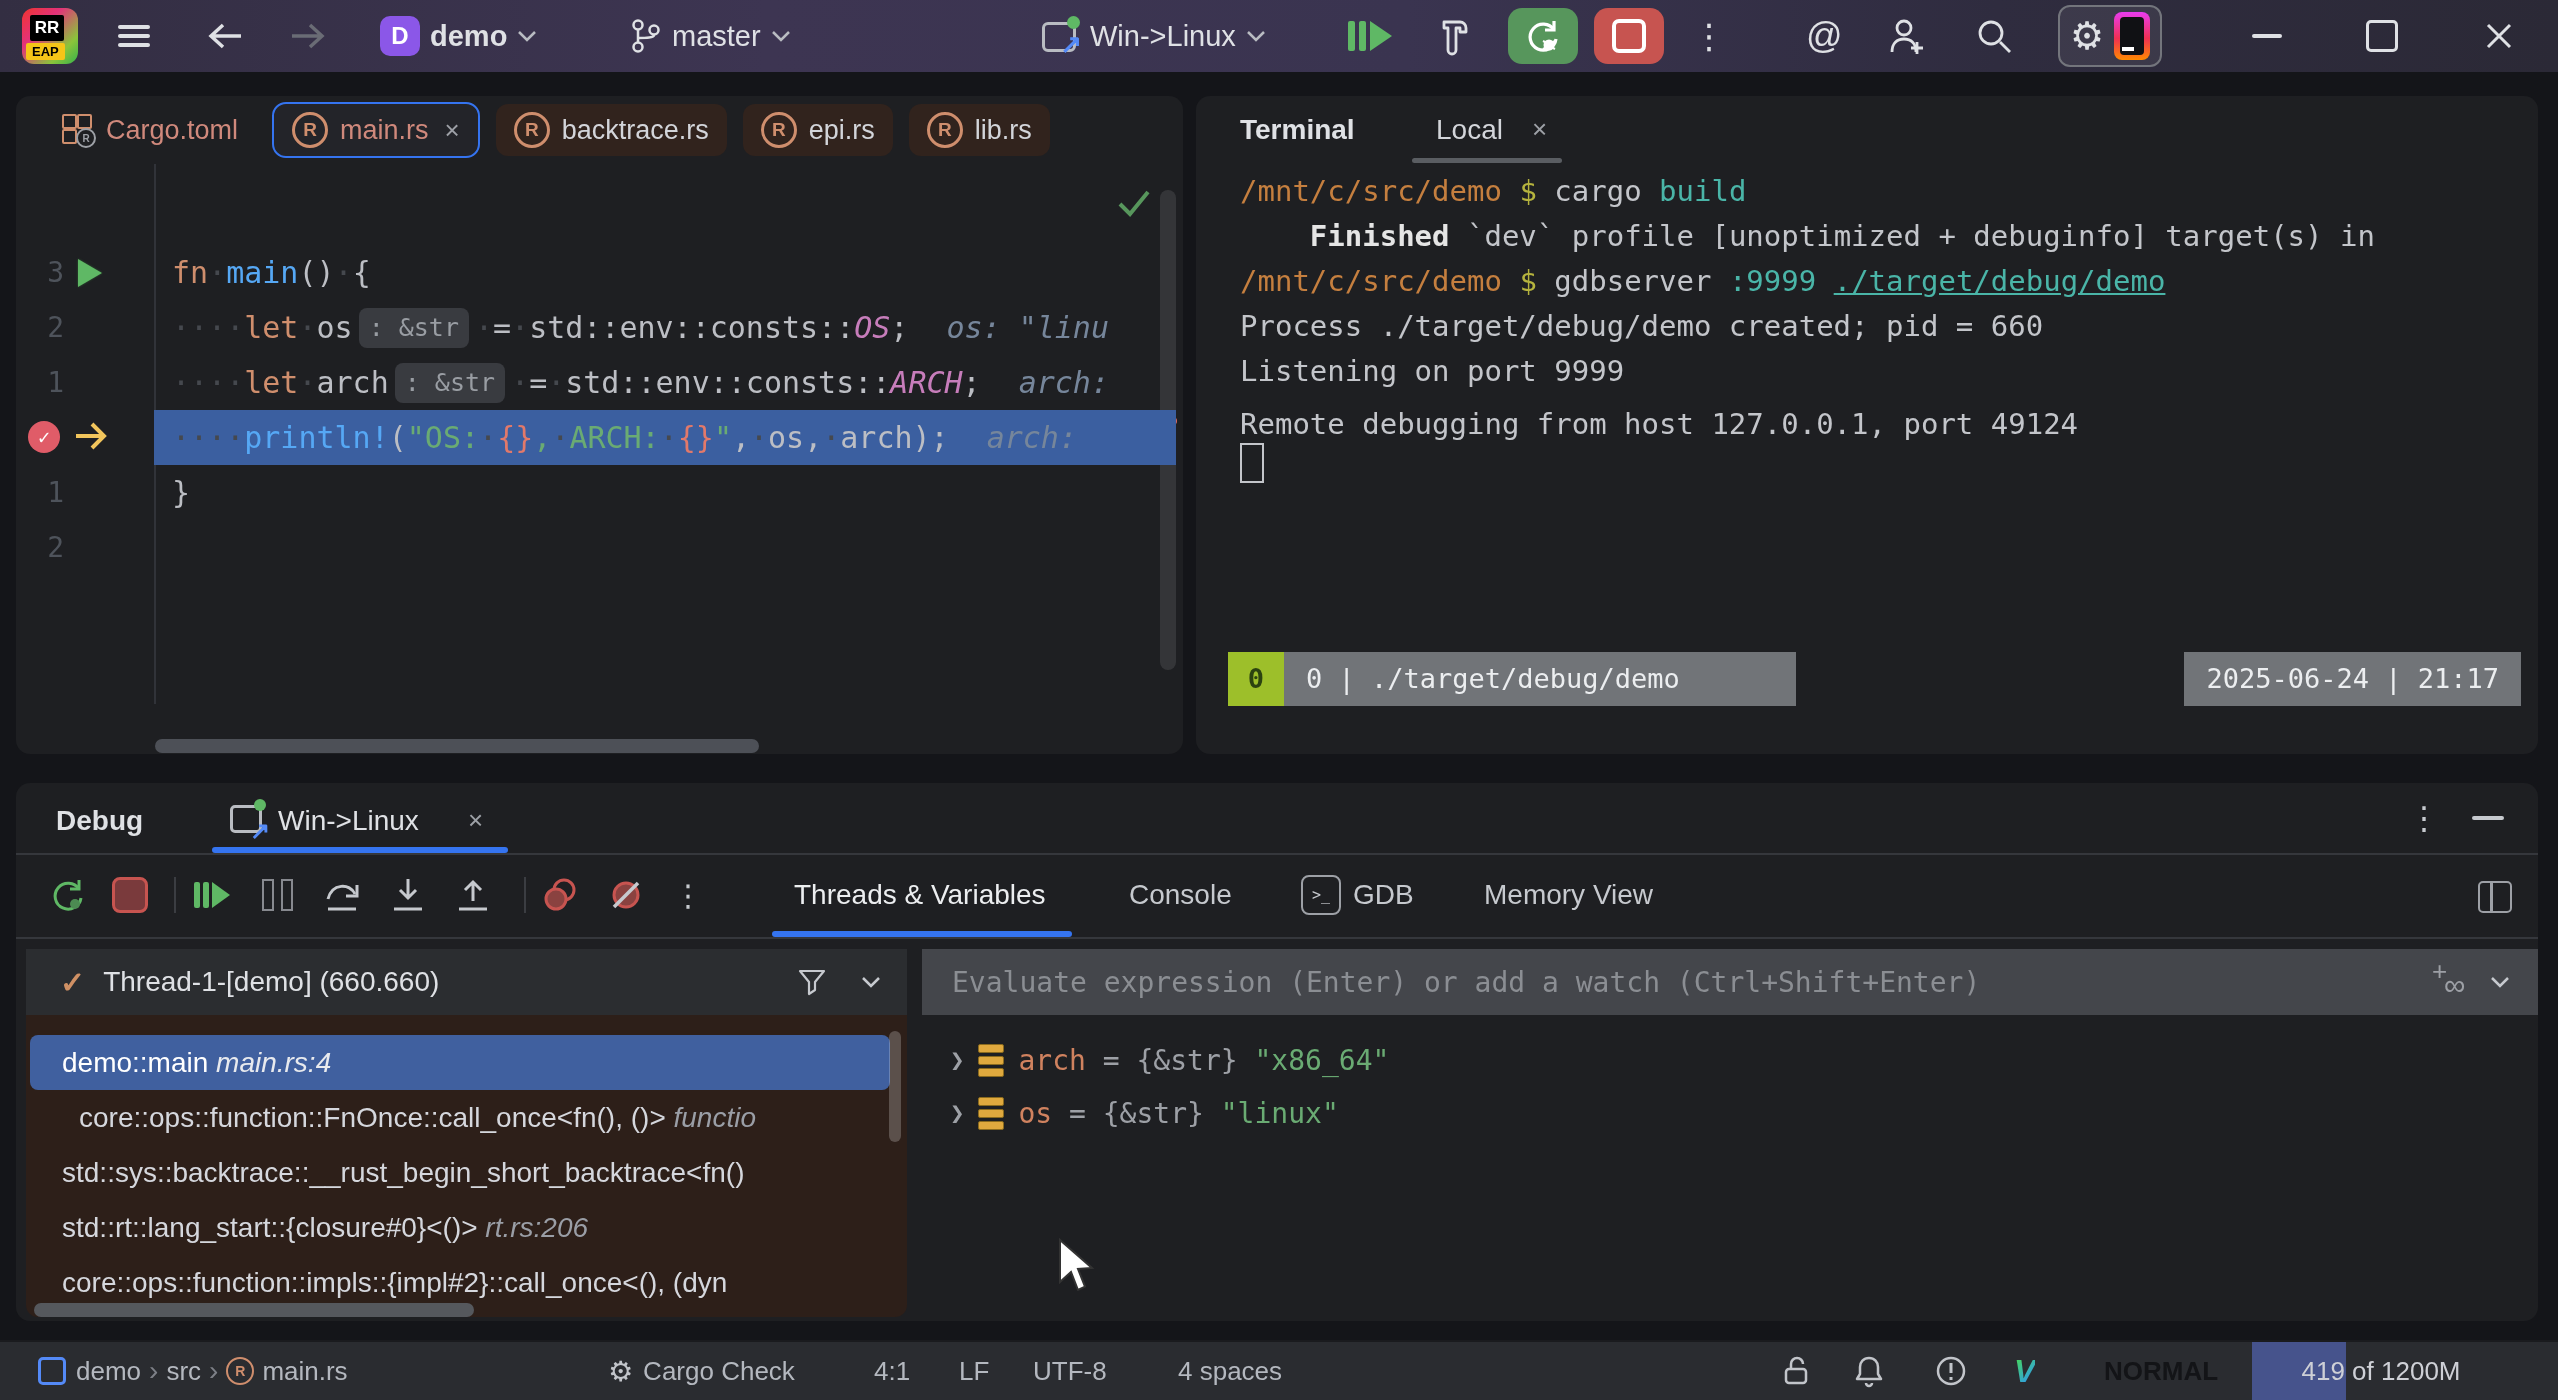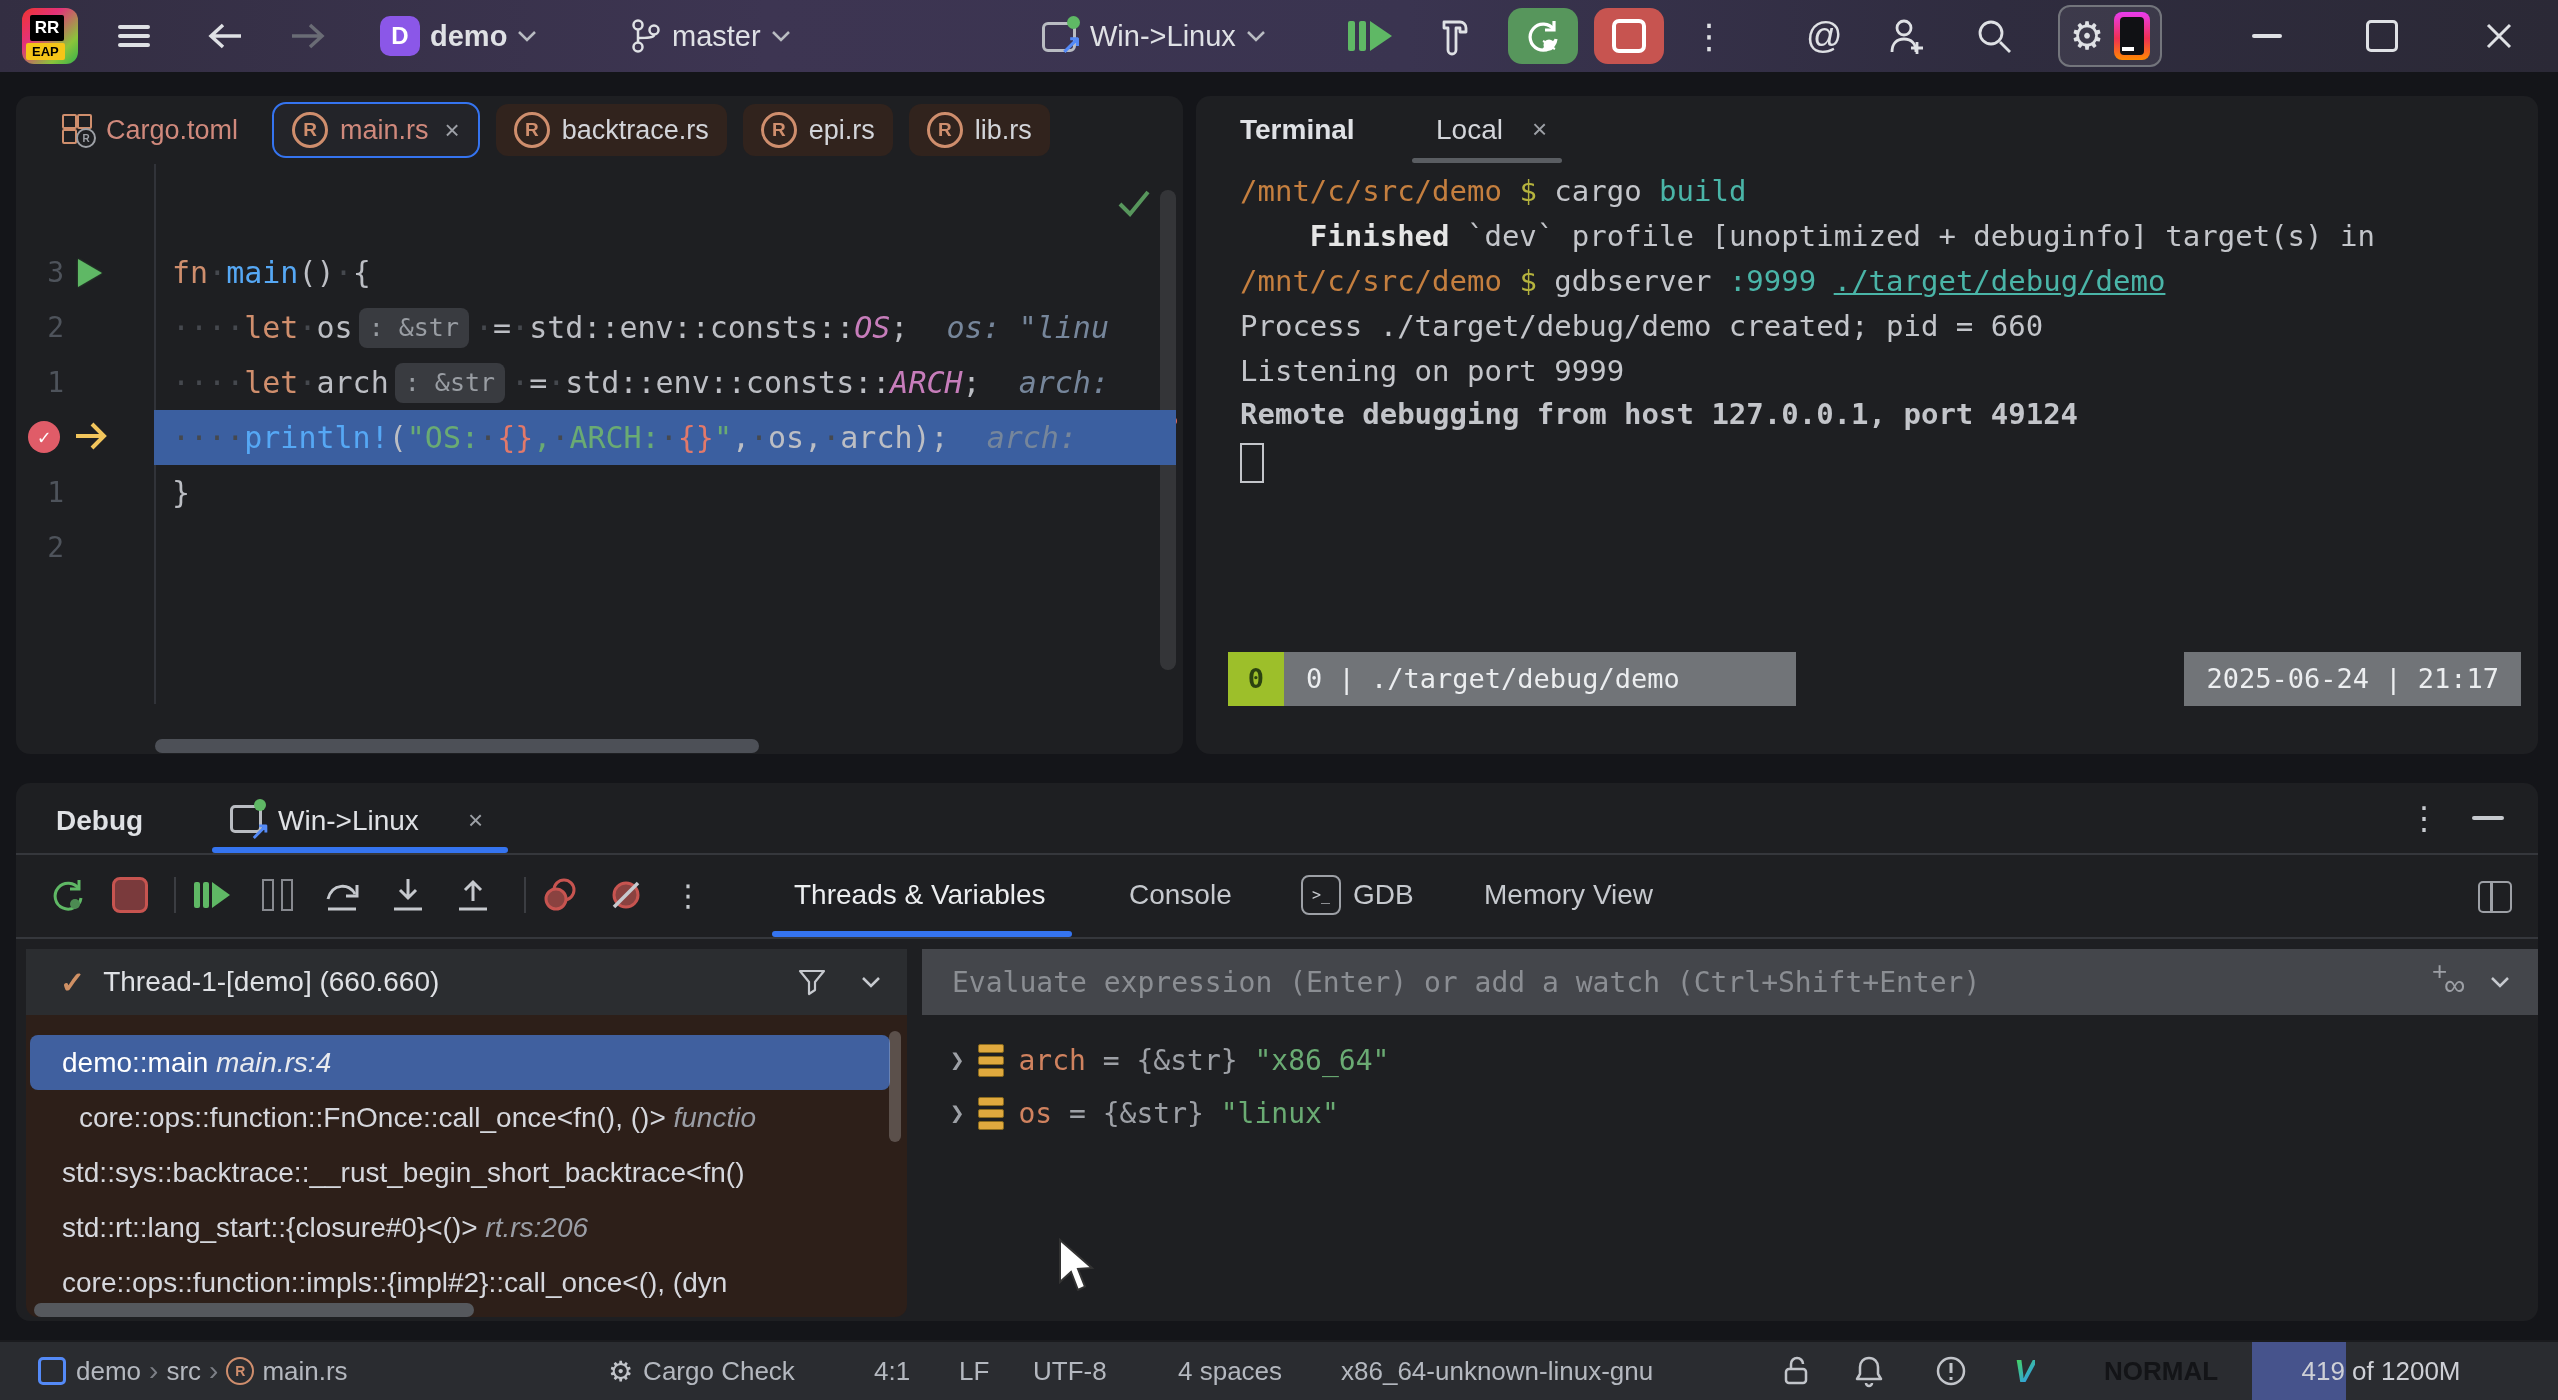--- a/index.html
+++ b/index.html
@@ -292,21 +292,21 @@
     <div class="term-title" style="left:44px;top:18px">Terminal</div>
     <div class="term-tab" style="left:240px;top:18px">Local</div>
     <div class="term-x" style="left:336px;top:18px">×</div>
     <div class="term-underline" style="left:216px;top:62px;width:150px"></div>
     <div id="term-lines">
         <div class="term-line" style="top: 73px;"><span class="t-path">/mnt/c/src/demo</span><span class="t-pl"> </span><span class="t-d">$</span><span class="t-pl"> cargo </span><span class="t-teal">build</span></div>
         <div class="term-line" style="top: 118px;"><span class="t-pl">    </span><span class="t-grn">Finished</span><span class="t-pl"> `dev` profile [unoptimized + debuginfo] target(s) in</span></div>
         <div class="term-line" style="top: 163px;"><span class="t-path">/mnt/c/src/demo</span><span class="t-pl"> </span><span class="t-d">$</span><span class="t-pl"> gdbserver </span><span class="t-teal">:9999</span><span class="t-pl"> </span><span class="t-tealu">./target/debug/demo</span></div>
         <div class="term-line" style="top: 208px;"><span class="t-pl">Process ./target/debug/demo created; pid = 660</span></div>
         <div class="term-line" style="top: 253px;"><span class="t-pl">Listening on port 9999</span></div>
-        <div class="term-line" style="top: 296px; font-weight: bold;"><span class="t-pl">Remote debugging from host 127.0.0.1, port 49124</span></div>
+        <div class="term-line" style="top: 306px;"><span class="t-pl">Remote debugging from host 127.0.0.1, port 49124</span></div>
         <div class="term-line" style="top: 343px;"><span class="t-cur"></span></div>
       </div>
     <div class="tmux" id="tmux-bar" style="left:32px;top:556px;width:1293px">
       <div class="tmux-badge" style="width:56px;height:54px;line-height:54px">0</div>
       <div class="tmux-seg" style="height:54px;line-height:54px;padding:0 22px;width:468px">0 | ./target/debug/demo</div>
       <div style="flex:1"></div>
       <div class="tmux-seg" style="height:54px;line-height:54px;padding:0 22px">2025-06-24 | 21:17</div>
     </div>
   </div>
 
@@ -483,23 +483,20 @@
       </div>
     <div class="sb-item" style="left:959px">
         <span>LF</span>
       </div>
     <div class="sb-item" style="left:1033px">
         <span>UTF-8</span>
       </div>
     <div class="sb-item" style="left:1178px">
         <span>4 spaces</span>
       </div>
-    <div class="sb-item" style="left:1341px">
-        <span>x86_64-unknown-linux-gnu</span>
-      </div>
     <div class="sb-item" style="left:1781px">
       <svg width="30" height="32" viewBox="0 0 30 32">
         <rect x="5" y="14" width="20" height="14" rx="3" stroke="#c2c5ca" stroke-width="2.5" fill="none"></rect>
         <path d="M10 14 V9 a6 6 0 0 1 12 0" stroke="#c2c5ca" stroke-width="2.5" fill="none"></path>
       </svg>
     </div>
     <div class="sb-item" style="left:1853px">
       <svg width="32" height="34" viewBox="0 0 32 34">
         <path d="M16 4 c-5.5 0-9 4-9 9 v7 l-3 5 h24 l-3-5 v-7 c0-5-3.5-9-9-9z" stroke="#c2c5ca" stroke-width="2.5" fill="none" stroke-linejoin="round"></path>
         <path d="M13 29 a3 3 0 0 0 6 0" stroke="#c2c5ca" stroke-width="2.5" fill="none"></path>

